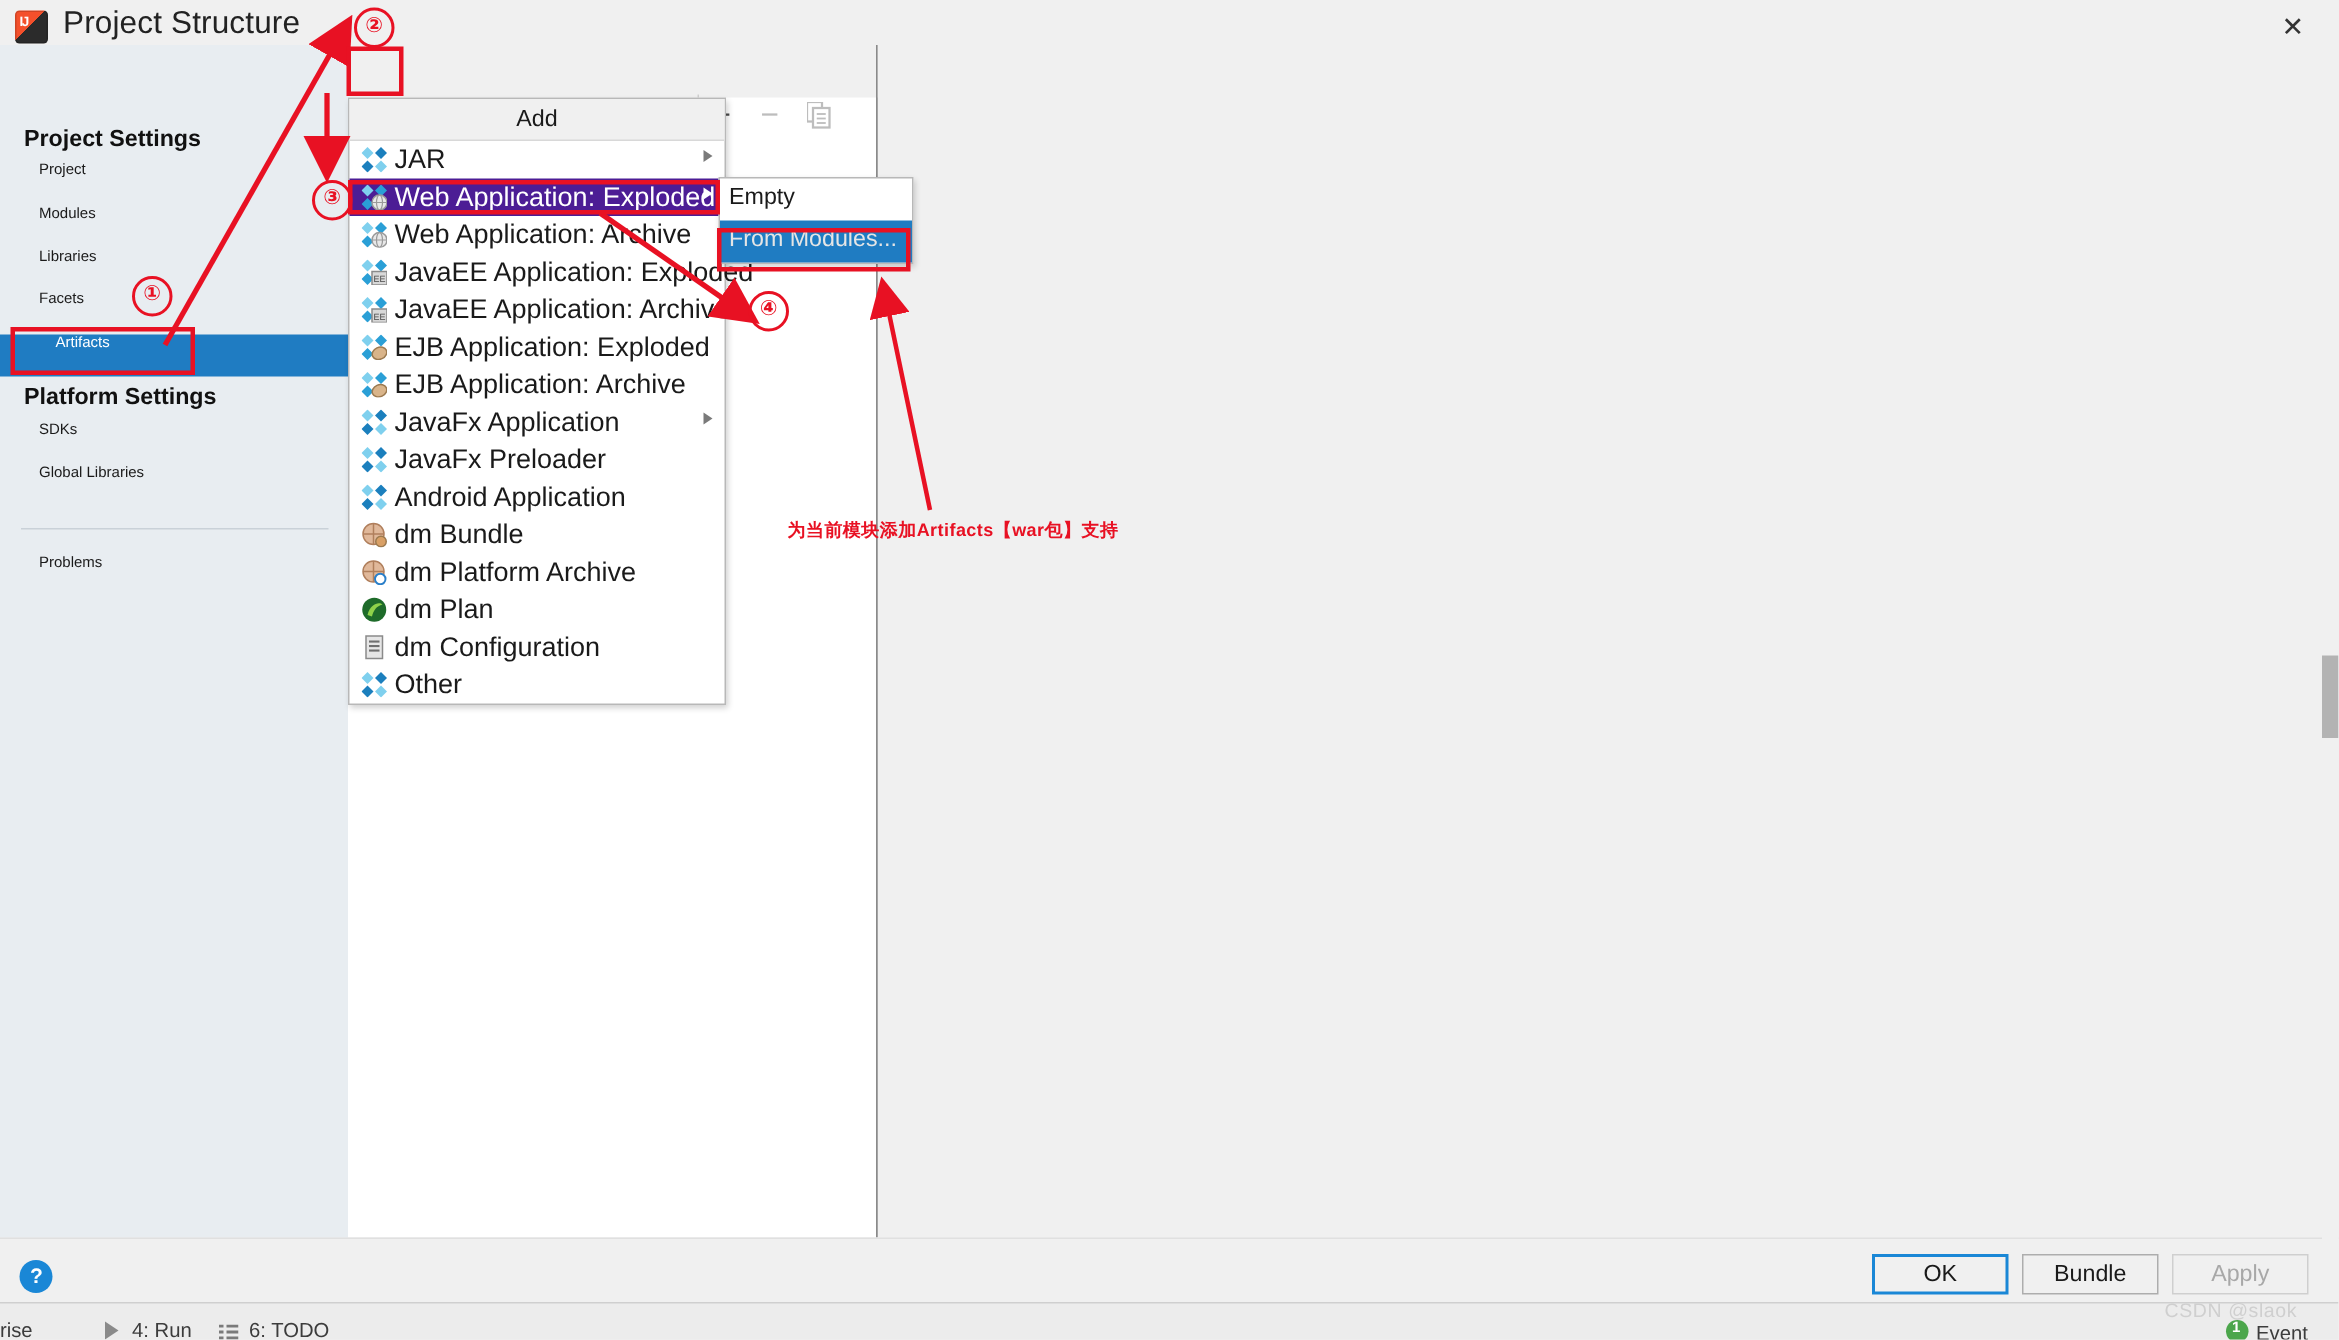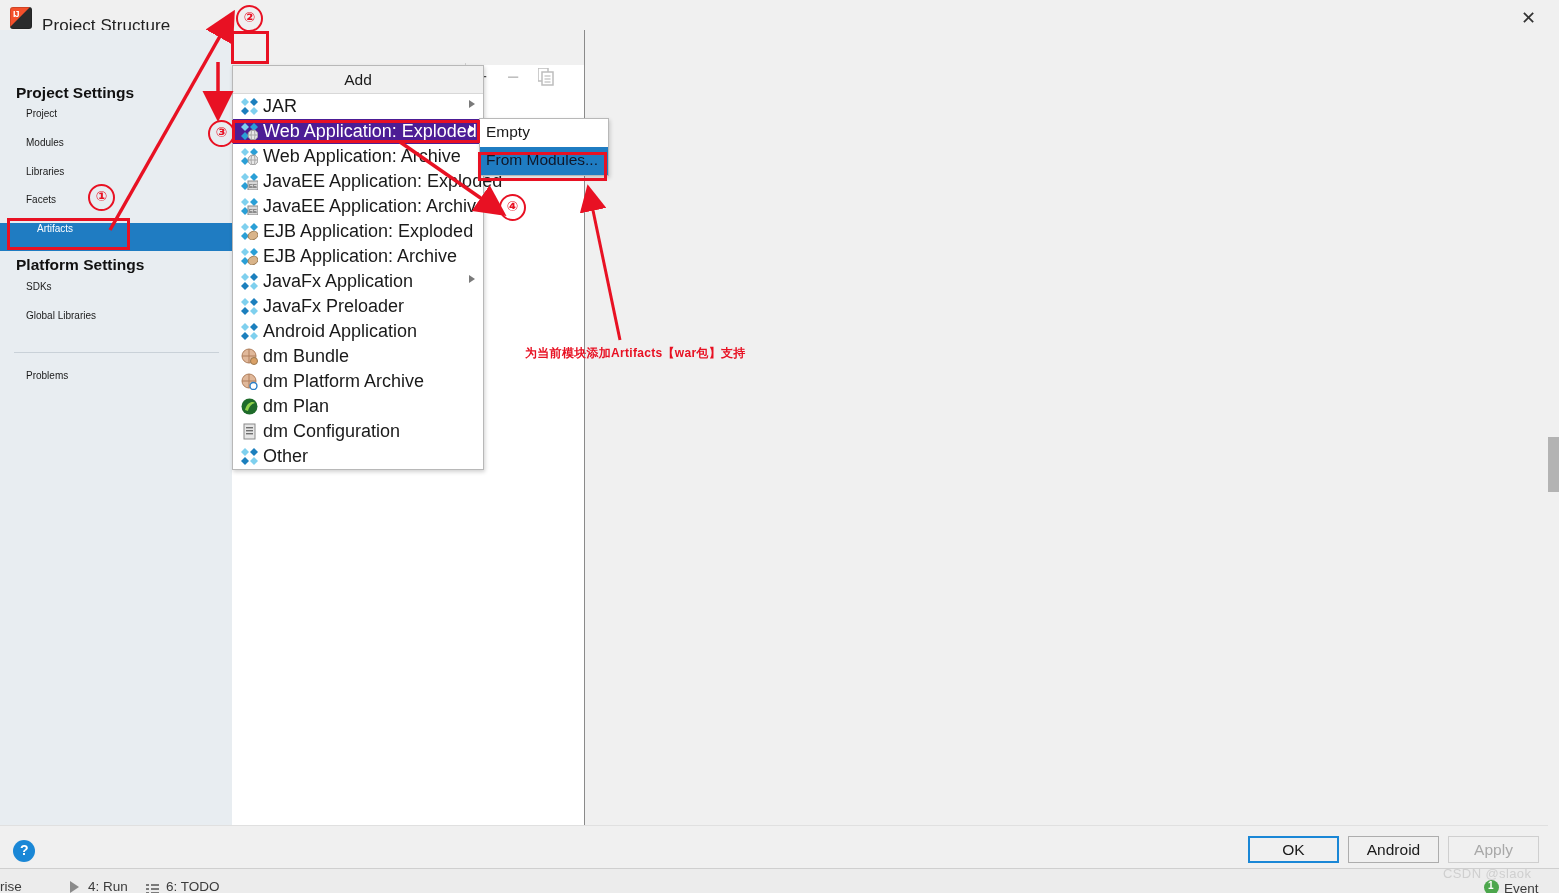--- a/index.html
+++ b/index.html
@@ -12,21 +12,21 @@
   }
   .abs{position:absolute;}
 
   
   #titlebar{left:0;top:0;width:1559px;height:35px;background:#f0f0f0;}
   #app-logo{left:10px;top:7px;width:22px;height:22px;border-radius:3px;
     background:linear-gradient(135deg,#f4502b 0%,#f4502b 45%,#2b2b2b 46%,#2b2b2b 100%);
     box-shadow:inset 0 0 0 1px rgba(0,0,0,.15);}
   #app-logo::after{content:"IJ";position:absolute;left:3px;top:2px;font-size:9px;
     color:#fff;font-weight:bold;letter-spacing:-1px;}
-  #window-title{left:42px;top:16px;font-size:17px;color:#222;letter-spacing:.1px;}
+  #window-title{left:42px;top:4px;font-size:21px;color:#222;letter-spacing:.1px;}
   #close-btn{right:0px;top:0px;width:60px;height:35px;cursor:default;}
   #close-btn .x{position:absolute;left:22px;top:9px;font-size:18px;color:#333;line-height:18px;}
 
   
   #navbar{left:0;top:35px;width:1559px;height:30px;background:#f0f0f0;}
   .navarrow{top:6px;font-size:19px;line-height:19px;color:#8c8c8c;}
   #nav-back{left:10px;color:#6e6e6e;}
   #nav-fwd{left:42px;color:#b5b5b5;}
 
   
@@ -65,21 +65,21 @@
   .mi.sel{background:#4c1d95;}
   .mi.sel .mtext{color:#ffffff;}
   .mi.sel .marrow{border-left-color:#ffffff;}
 
   
   #sub-menu{left:479px;top:118px;width:128px;background:#ffffff;
     border:1px solid #b8b8b8;box-shadow:1px 2px 4px rgba(0,0,0,.18);}
   .smi{position:relative;height:28px;}
   .smi .smtext{position:absolute;left:6px;top:4px;font-size:15.5px;color:#1a1a1a;}
   .smi.sel{background:#1f7cc2;}
-  .smi.sel .smtext{color:#0f172a;}
+  .smi.sel .smtext{color:#e5e5e5;}
 
   
   .redbox{border:3px solid #e81123;box-sizing:border-box;}
   .circnum{width:23px;height:23px;border:2px solid #e81123;border-radius:50%;
     color:#e81123;font-size:14px;font-weight:bold;text-align:center;line-height:20px;
     font-family:"DejaVu Sans",sans-serif;}
   #annotation-text{left:525px;top:345px;font-size:12px;font-weight:bold;color:#e81123;
     white-space:nowrap;letter-spacing:.3px;}
 
   
@@ -396,21 +396,21 @@
 <div class="abs circnum" id="cn3" style="left:208px;top:120px;">③</div>
 <div class="abs circnum" id="cn4" style="left:499px;top:194px;">④</div>
 
 <div class="abs" id="annotation-text">为当前模块添加Artifacts【war包】支持</div>
 
 <div class="abs" id="footer"></div>
 <div class="abs" id="help-btn">
   <span class="q">?</span>
 </div>
 <div class="abs dlgbtn" id="btn-ok">OK</div>
-<div class="abs dlgbtn" id="btn-cancel">Android</div>
+<div class="abs dlgbtn" id="btn-cancel">Bundle</div>
 <div class="abs dlgbtn" id="btn-apply">Apply</div>
 
 <div class="abs" id="right-scroll-track"></div>
 <div class="abs" id="right-scroll-thumb"></div>
 
 <div class="abs" id="statusbar">
   <span class="sbtxt" id="sb-enterprise">rprise</span>
   <span id="sb-run-icon"></span>
   <span class="sbtxt" id="sb-run">4: Run</span>
   <span id="sb-todo-icon">

